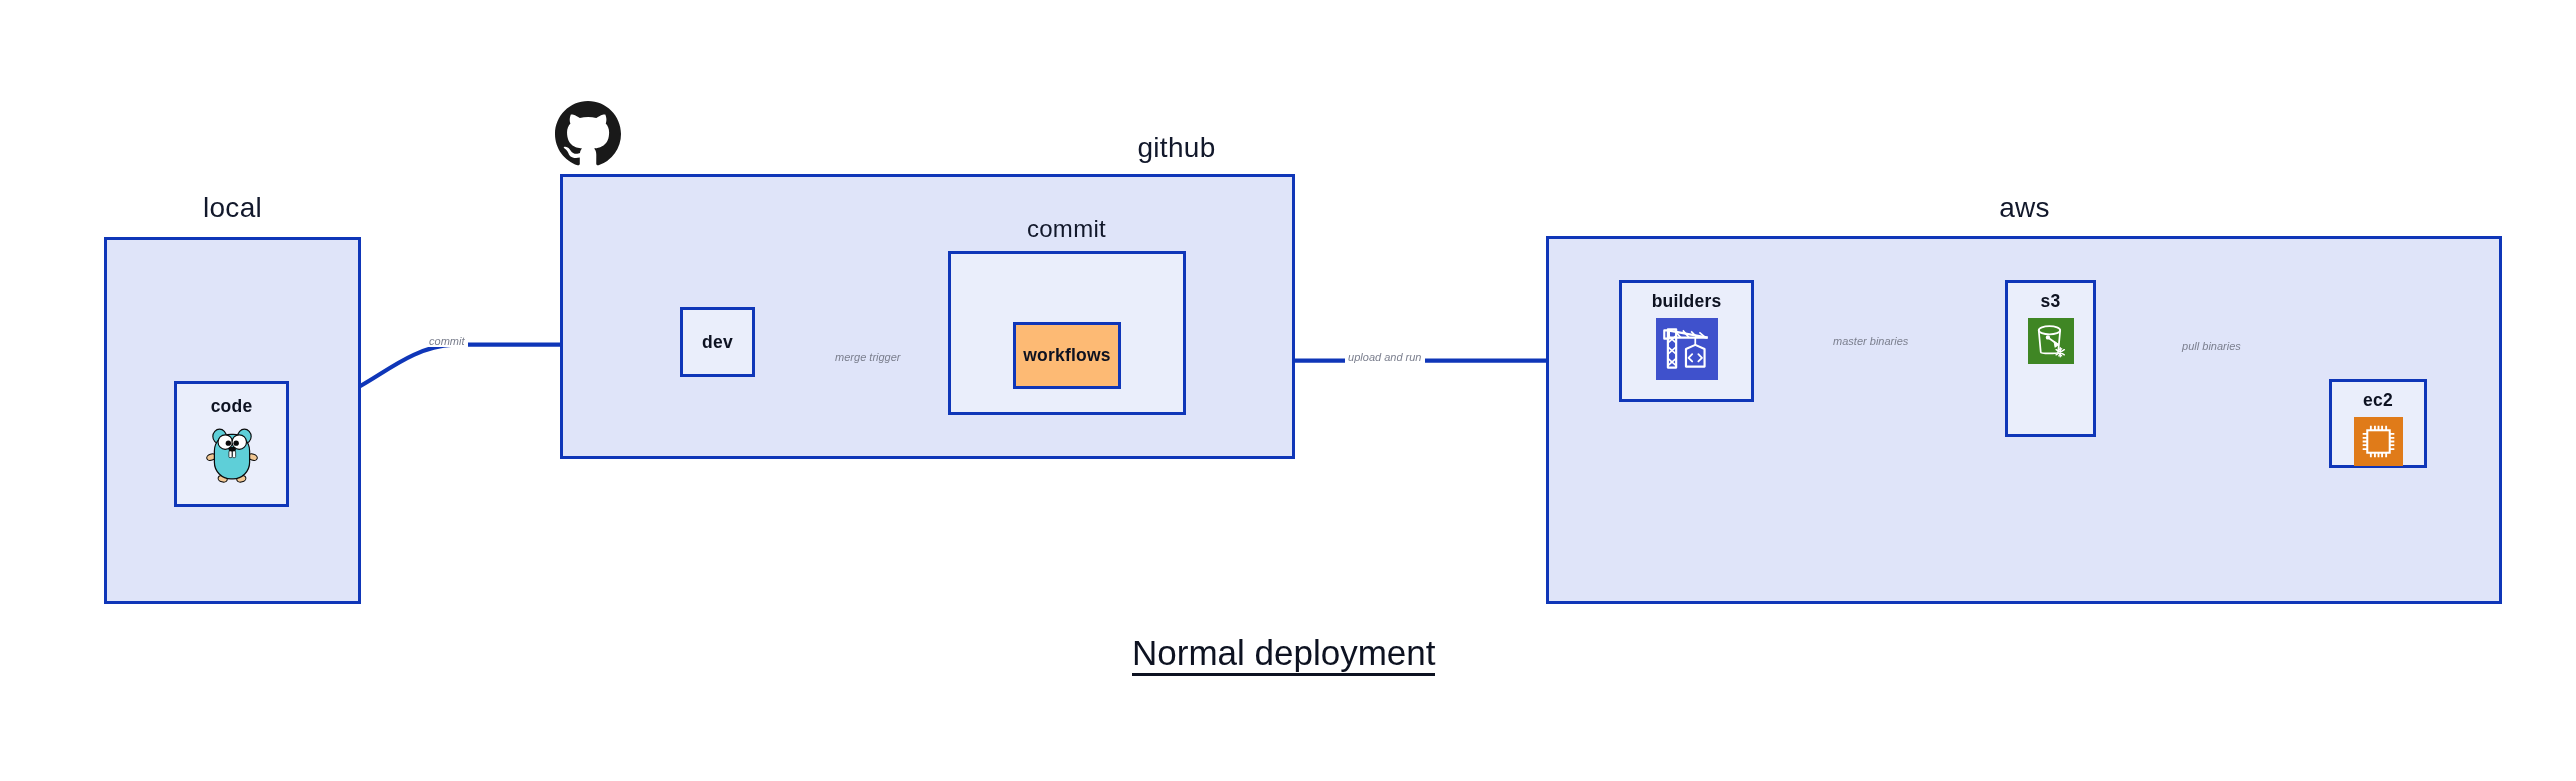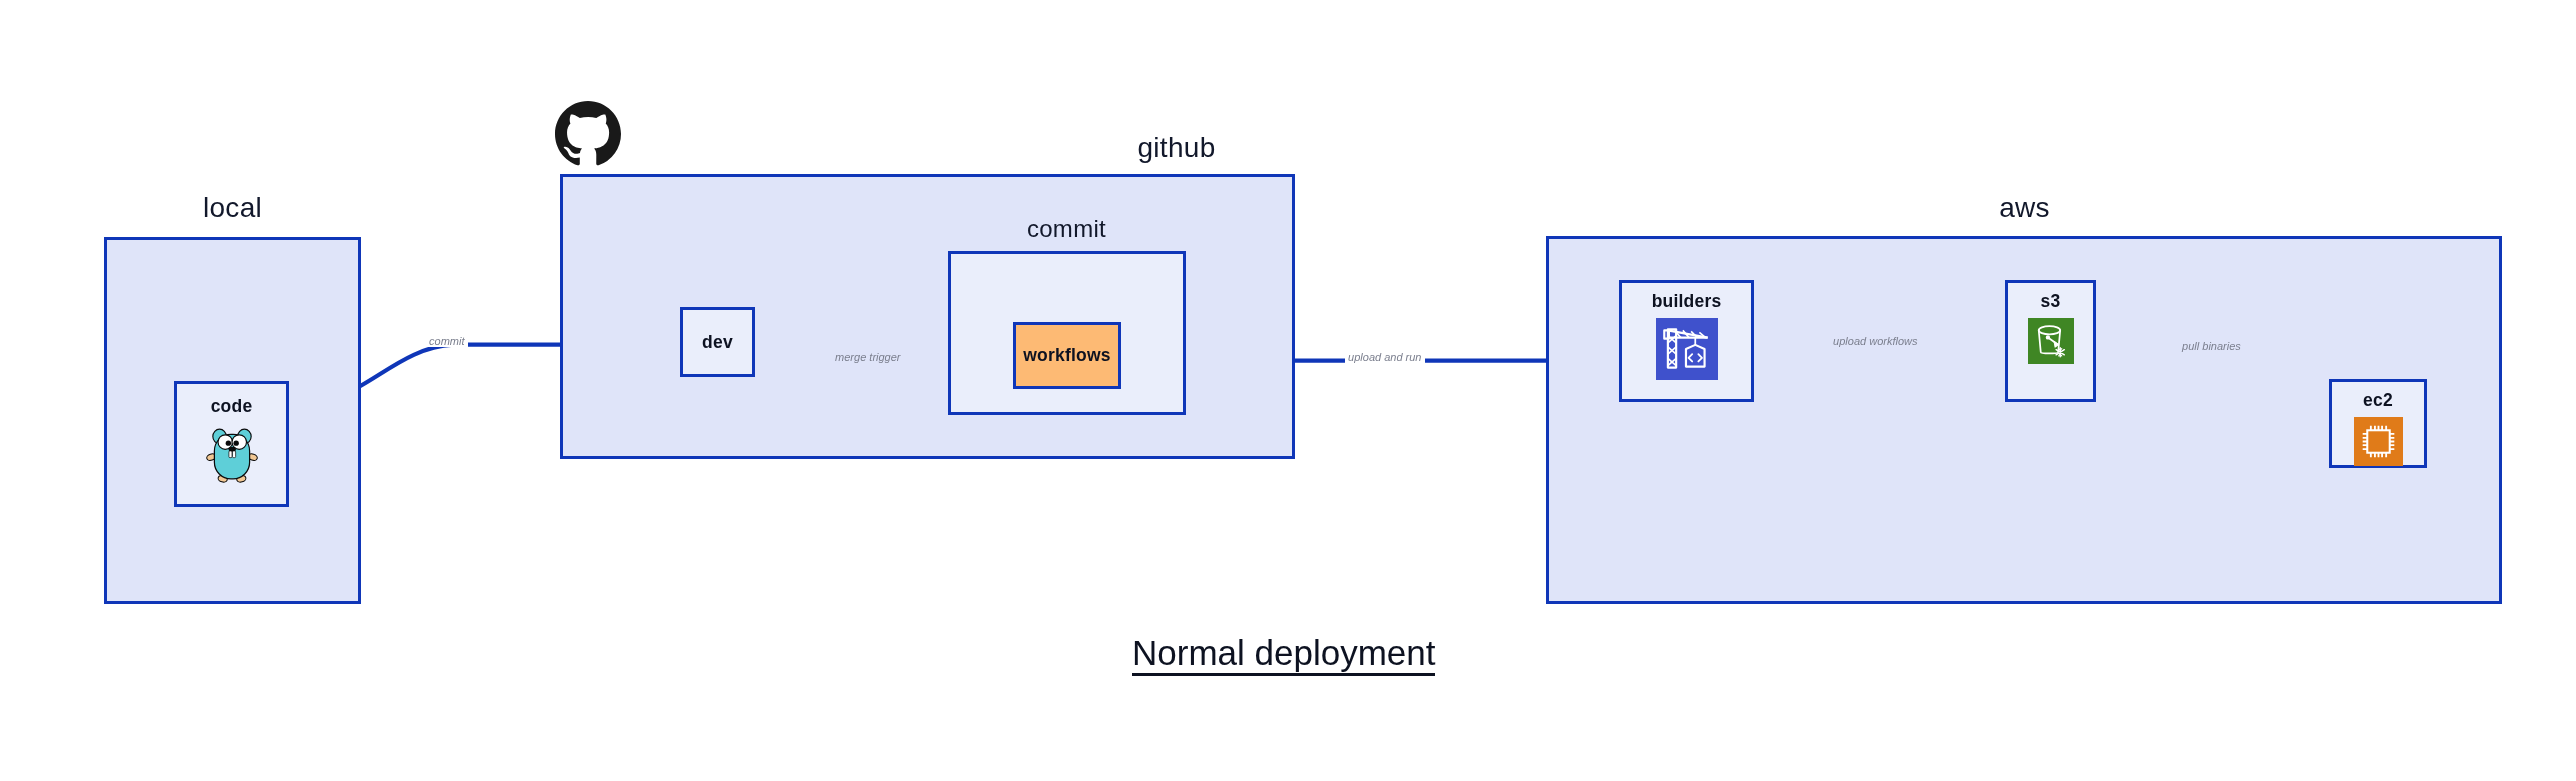--- a/index.html
+++ b/index.html
@@ -138,21 +138,21 @@
           <path d="M76 38 L76 52" stroke-width="3.4"></path>
 
           <path d="M58 60 L76 52 L94 60 L94 94 L58 94 Z"></path>
 
           <path d="M70 70 L63 77 L70 84 M82 70 L89 77 L82 84" stroke-width="3.6" stroke-linecap="round"></path>
         </g>
       </svg>
     </div>
   </div>
 
-  <div class="node" style="left:2005px;top:280px;width:91px;height:122px;">
+  <div class="node" style="left:2005px;top:280px;width:91px;height:157px;">
     <div class="node-label" style="margin-top:8.2px;">s3</div>
     <div style="margin-top:6.2px;">
       <svg class="icon-svg" width="46" height="46" viewBox="0 0 90 90">
         <rect x="0" y="0" width="90" height="90" fill="#3f8624"></rect>
         <g fill="none" stroke="#ffffff" stroke-width="3.4" stroke-linejoin="round" stroke-linecap="round">
 
           <ellipse cx="42" cy="24" rx="21" ry="8"></ellipse>
           <path d="M21 24 L25 67 C25 70 59 70 59 67 L63 24"></path>
 
           <path d="M39 38 L57 51"></path>
@@ -185,20 +185,20 @@
       </svg>
     </div>
   </div>
 
   <div class="edge-label" style="left:426px;top:335px;">commit</div>
 
   <div class="edge-label on-fill" style="left:832px;top:351px;">merge trigger</div>
 
   <div class="edge-label" style="left:1345px;top:351px;">upload and run</div>
 
-  <div class="edge-label on-fill" style="left:1830px;top:335px;">upload workflows</div>
+  <div class="edge-label on-fill" style="left:1830px;top:335px;">master binaries</div>
 
   <div class="edge-label on-fill" style="left:2179px;top:340px;">pull binaries</div>
 
   <div id="diagram-title" style="left:1132px;top:635px;">Normal deployment</div>
 
 </div>
 
 
 </body></html>

